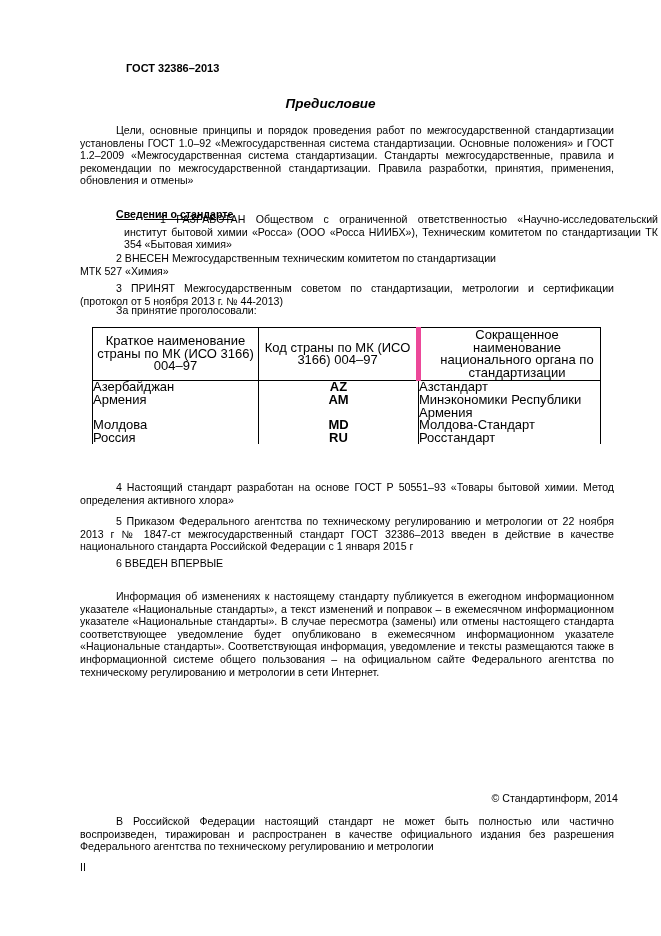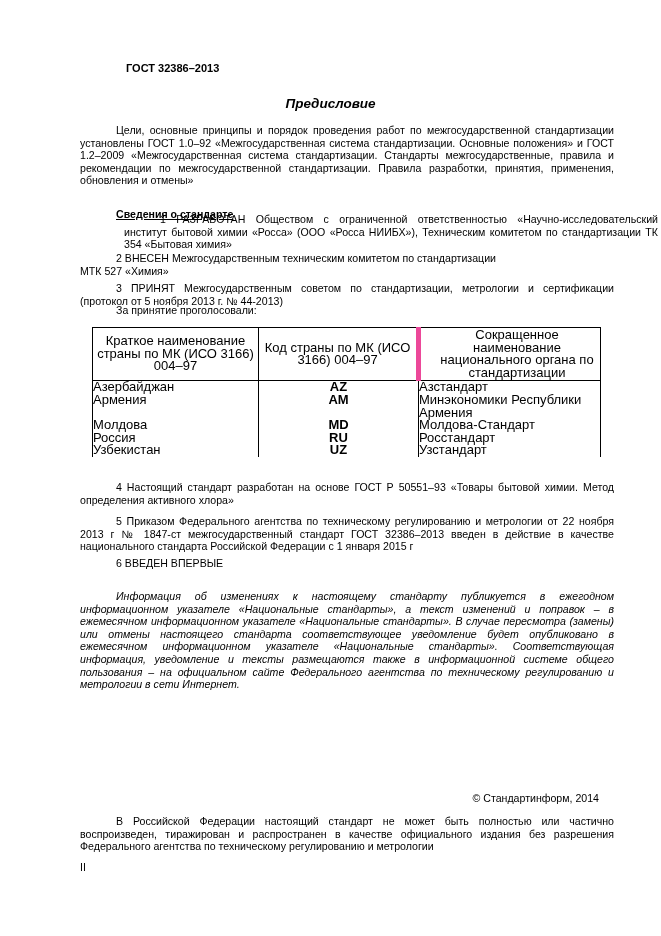--- a/index.html
+++ b/index.html
@@ -6,42 +6,42 @@
   body {
     width: 661px; height: 936px; position: relative; overflow: hidden;
     font-family: "Liberation Sans", sans-serif; color: #000; font-size: 10.6px;
   }
   .abs { position: absolute; }
   .doc-code { left: 80px; top: 62px; font-weight: bold; font-size: 11px; padding-left: 46px; }
   .title { left: 0; width: 661px; top: 96px; text-align: center; font-weight: bold; font-size: 13.5px; font-style: italic; }
   .para { left: 80px; width: 534px; text-align: justify; line-height: 12.6px; margin: 0; }
   .para .ind { display: inline-block; width: 36px; }
   .bold { font-weight: bold; }
-  .italic { font-style: italic; }
+  .italic { }
 
   table.t {
     position: absolute; left: 92px; top: 327px; width: 508px;
     border-collapse: collapse; table-layout: fixed; font-size: 13px;
   }
   table.t col.c1 { width: 166px; }
   table.t col.c2 { width: 160px; }
   table.t col.c3 { width: 182px; }
   table.t th {
     font-weight: normal; text-align: center; vertical-align: middle;
     border: 1.5px solid #000; padding: 1px 2px; height: 37px; line-height: 12.6px;
   }
   table.t td {
     border-left: 1.5px solid #000; border-right: 1.5px solid #000;
     padding: 0 0; line-height: 12.6px; vertical-align: top;
   }
   table.t td.code { text-align: center; font-weight: bold; }
   table.t td.body3 { border-left: 1px solid #000; }
   table.t th.h3 { border-left: 5px solid #ec4899; padding-left: 15px; }
 
-  .copyright { right: 62px; top: 792px; }
+  .copyright { right: 43px; top: 792px; }
   .page-num { left: 80px; top: 861px; }
 </style>
 </head>
 <body>
 
 <div class="abs doc-code">ГОСТ 32386–2013</div>
 <div class="abs title">Предисловие</div>
 
 <p class="abs para" style="top:124px;"><span class="ind"></span><span>Цели, основные принципы и порядок проведения работ по межгосударственной стандартизации установлены ГОСТ 1.0–92 «Межгосударственная система стандартизации. Основные положения» и ГОСТ 1.2–2009 «Межгосударственная система стандартизации. Стандарты межгосударственные, правила и рекомендации по межгосударственной стандартизации. Правила разработки, принятия, применения, обновления и отмены»</span></p>
 
@@ -82,25 +82,20 @@
     <tr>
       <td>Молдова</td>
       <td class="code">MD</td>
       <td class="body3">Молдова-Стандарт</td>
     </tr>
     <tr>
       <td>Россия</td>
       <td class="code">RU</td>
       <td class="body3">Росстандарт</td>
     </tr>
-    <tr>
-      <td>Узбекистан</td>
-      <td class="code">UZ</td>
-      <td class="body3">Узстандарт</td>
-    </tr>
   </tbody>
 </table>
 
 <p class="abs para" style="top:481px;"><span class="ind"></span><span>4 Настоящий стандарт разработан на основе ГОСТ Р 50551–93 «Товары бытовой химии. Метод определения активного хлора»</span></p>
 
 <p class="abs para" style="top:507px;margin-top:8px;"><span class="ind"></span><span>5 Приказом Федерального агентства по техническому регулированию и метрологии от 22 ноября 2013 г № 1847-ст межгосударственный стандарт ГОСТ 32386–2013 введен в действие в качестве национального стандарта Российской Федерации с 1 января 2015 г</span></p>
 
 <p class="abs para" style="top:557px;"><span class="ind"></span><span>6 ВВЕДЕН ВПЕРВЫЕ</span></p>
 
 <p class="abs para italic" style="top:590px;"><span class="ind"></span><span>Информация об изменениях к настоящему стандарту публикуется в ежегодном информационном указателе «Национальные стандарты», а текст изменений и поправок – в ежемесячном информационном указателе  «Национальные стандарты». В случае пересмотра (замены) или отмены настоящего стандарта соответствующее уведомление будет опубликовано в ежемесячном информационном указателе «Национальные стандарты». Соответствующая информация, уведомление и тексты размещаются также в информационной системе общего пользования – на официальном сайте Федерального агентства по техническому регулированию и метрологии  в сети Интернет.</span></p>

